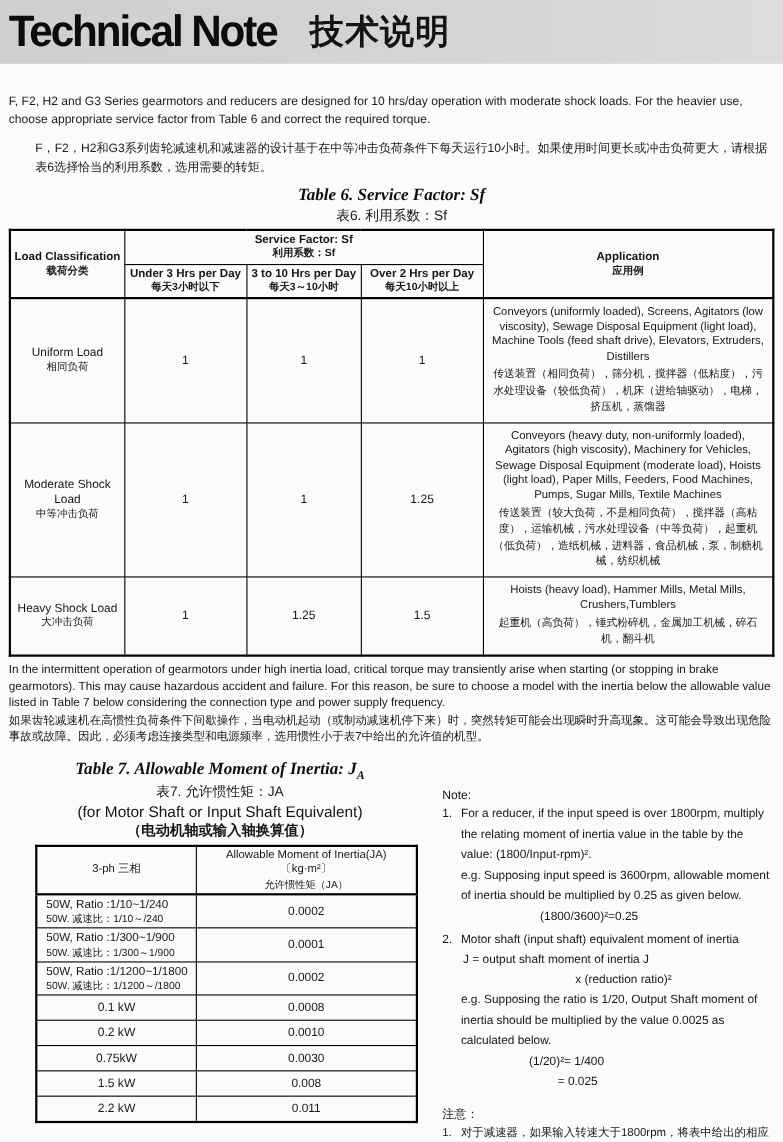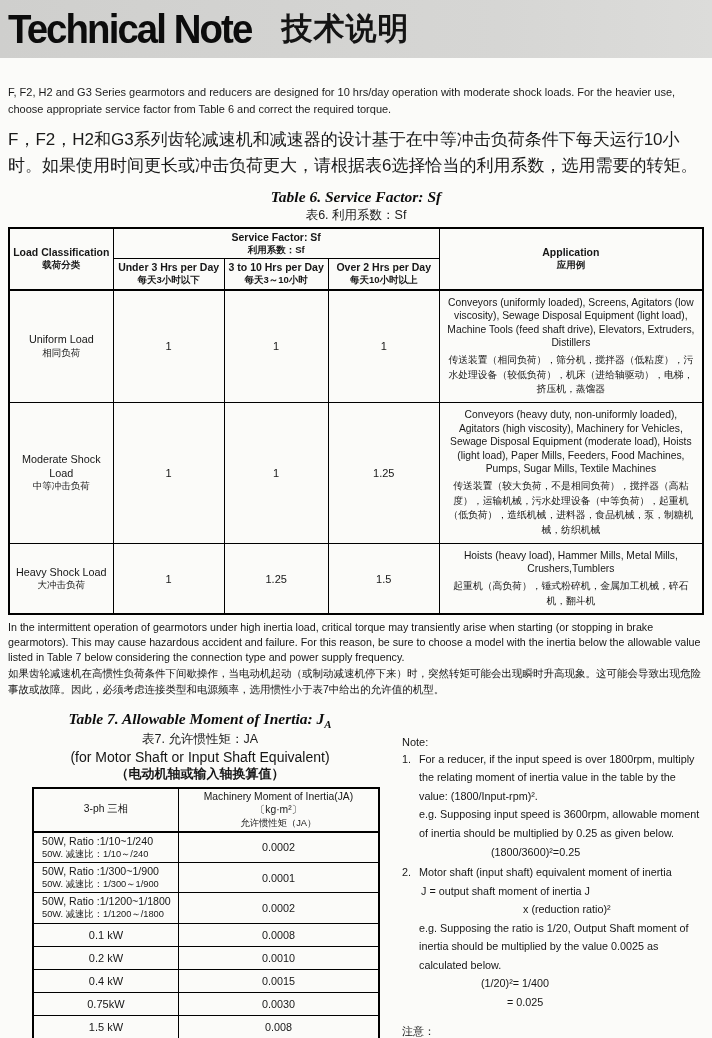--- a/index.html
+++ b/index.html
@@ -19,21 +19,21 @@
     display: flex; align-items: center; padding-left: 8px; gap: 20px;
   }
   .band .ttl-en {
     font-size: 40px; font-weight: bold; letter-spacing: -2px; color:#0c0c0c;
     transform: scaleX(0.96); transform-origin: left center;
   }
   .band .ttl-zh { font-size: 31px; font-weight: bold; color:#141414; letter-spacing:1px; }
 
   .content { padding: 0 8px; }
   .para-en { margin-top: 26px; font-size: 11px; line-height: 1.55; color:#1a1a1a; }
-  .para-zh { margin-top: 9px; font-size: 17px; line-height: 1.55; color:#1a1a1a; }
+  .para-zh { margin-top: 9px; font-size: 11px; line-height: 1.55; color:#1a1a1a;margin-left:24px; }
 
   .tbl-caption { text-align: center; margin-top: 8px; }
   .cap-en { font-family: "Liberation Serif", "DejaVu Serif", serif; font-style: italic; font-weight: bold; font-size: 15.5px; color:#0e0e0e; }
   .cap-zh { font-size: 12.5px; margin-top: 1px; color:#1a1a1a; }
 
   table { border-collapse: collapse; background: transparent; }
   .t6 { width: 696px; margin-top: 3px; border: 2px solid #000; }
   .t6 th, .t6 td { border: 1px solid #000; padding: 2px 3px; vertical-align: middle; text-align: center; }
   .t6 thead th { font-weight: bold; text-align: center; }
   .t6 thead tr:first-child th { border-bottom-width: 1px; }
@@ -207,21 +207,21 @@
           <colgroup>
               <col style="width:42%">
               <col style="width:58%">
             </colgroup>
           <thead>
             <tr>
               <th>
                 <div class="en">3-ph  三相</div>
               </th>
               <th>
-                <div class="en">Machinery Moment of Inertia(JA) 〔kg·m²〕</div>
+                <div class="en">Allowable Moment of Inertia(JA) 〔kg·m²〕</div>
                 <div class="zh">允许惯性矩（JA）</div>
               </th>
             </tr>
           </thead>
           <tbody>
             <tr>
               <td class="lbl">
                 <div class="en">50W, Ratio :1/10~1/240</div>
                 <div class="zh">50W. 减速比：1/10～/240</div>
               </td>
@@ -241,24 +241,20 @@
               </td>
               <td class="val">0.0002</td>
             </tr>
             <tr>
               <td class="lbl center">0.1 kW</td>
               <td class="val">0.0008</td>
             </tr>
             <tr>
               <td class="lbl center">0.2 kW</td>
               <td class="val">0.0010</td>
-            </tr>
-            <tr>
-              <td class="lbl center">0.4 kW</td>
-              <td class="val">0.0015</td>
             </tr>
             <tr>
               <td class="lbl center">0.75kW</td>
               <td class="val">0.0030</td>
             </tr>
             <tr>
               <td class="lbl center">1.5 kW</td>
               <td class="val">0.008</td>
             </tr>
             <tr>

